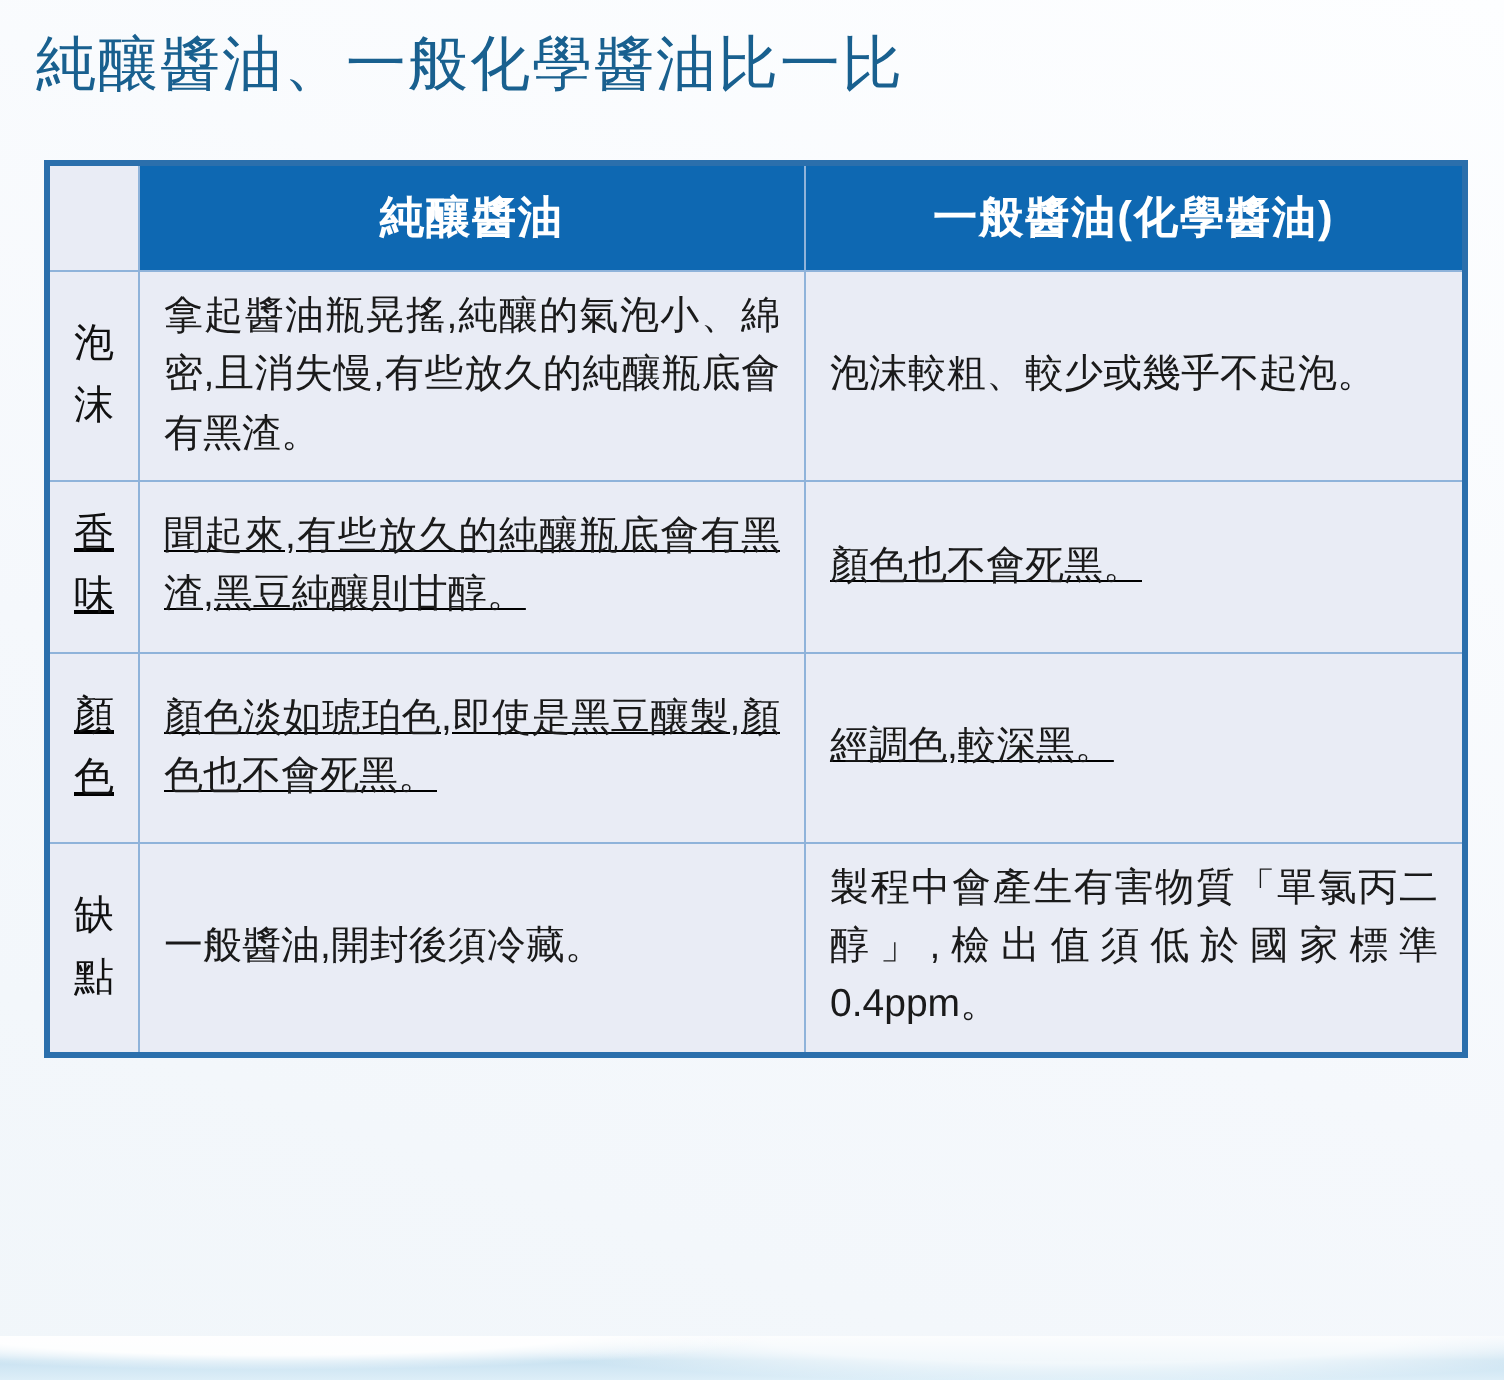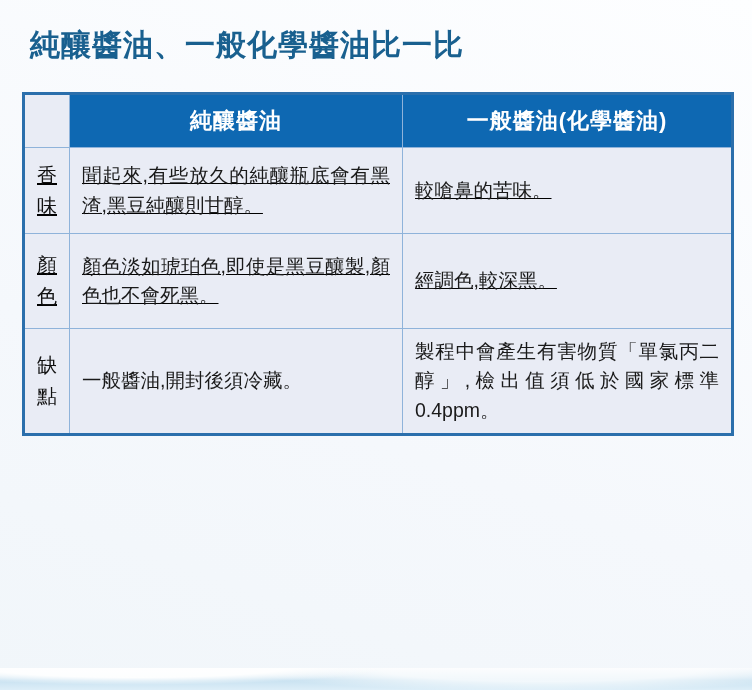--- a/index.html
+++ b/index.html
@@ -2,22 +2,22 @@
 <html lang="zh-Hant"><head>
 <meta charset="utf-8">
 <style>
   html,body{margin:0;padding:0;}
   body{
     width:752px;height:690px;overflow:hidden;position:relative;
     font-family:"Liberation Sans","DejaVu Sans",sans-serif;
     background:linear-gradient(200deg,#fdfeff 0%,#f5f8fc 60%,#f1f6fa 100%);
   }
   .page-title{
-    margin:16px;padding:11px 0 9px 14px;
-    font-size:30px;font-weight:bold;letter-spacing:1px;
+    margin:4px;padding:11px 0 9px 14px;
+    font-size:30px;font-weight:normal;letter-spacing:1px;
     color:#19608f;line-height:1.2;
   }
   table.cmp{
     border-collapse:collapse;
     margin-left:22px;
     width:709px;
     table-layout:fixed;
     background:#1d4ed8;
     border:3px solid #2b6fac;
     margin-top:20px;
@@ -74,24 +74,29 @@
     <col class="c-general">
   </colgroup>
   <thead>
     <tr>
       <th class="corner"></th>
       <th class="colhead">純釀醬油</th>
       <th class="colhead">一般醬油(化學醬油)</th>
     </tr>
   </thead>
   <tbody>
+    <tr class="r2">
+      <td class="rowlabel">泡沫</td>
+      <td class="cell">拿起醬油瓶晃搖,純釀的氣泡小、綿密,且消失慢,有些放久的純釀瓶底會有黑渣。</td>
+      <td class="cell">泡沫較粗、較少或幾乎不起泡。</td>
+    </tr>
     <tr class="r3">
       <td class="rowlabel">香味</td>
       <td class="cell">聞起來,有些放久的純釀瓶底會有黑渣,黑豆純釀則甘醇。</td>
-      <td class="cell">較嗆鼻的苦味。</td>
+      <td class="cell">顏色也不會死黑。</td>
     </tr>
     <tr class="r4">
       <td class="rowlabel">顏色</td>
       <td class="cell">顏色淡如琥珀色,即使是黑豆釀製,顏色也不會死黑。</td>
       <td class="cell">經調色,較深黑。</td>
     </tr>
     <tr class="r6">
       <td class="rowlabel">缺點</td>
       <td class="cell">一般醬油,開封後須冷藏。</td>
       <td class="cell">製程中會產生有害物質「單氯丙二醇」,檢出值須低於國家標準0.4ppm。</td>

